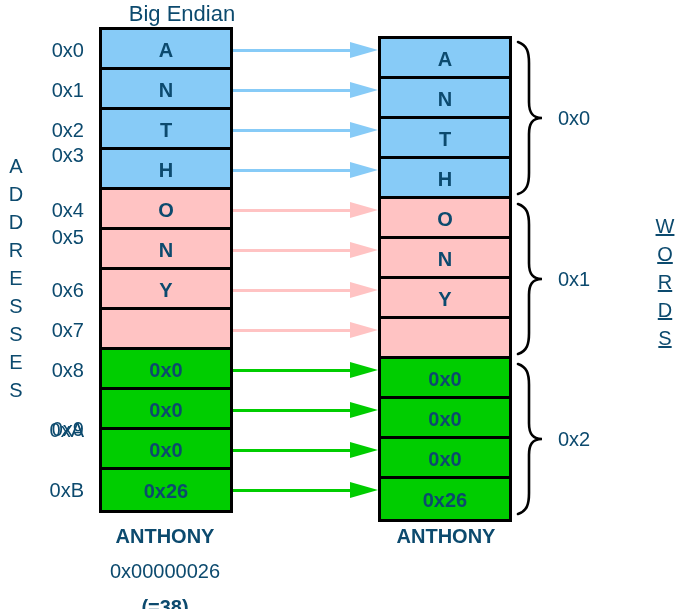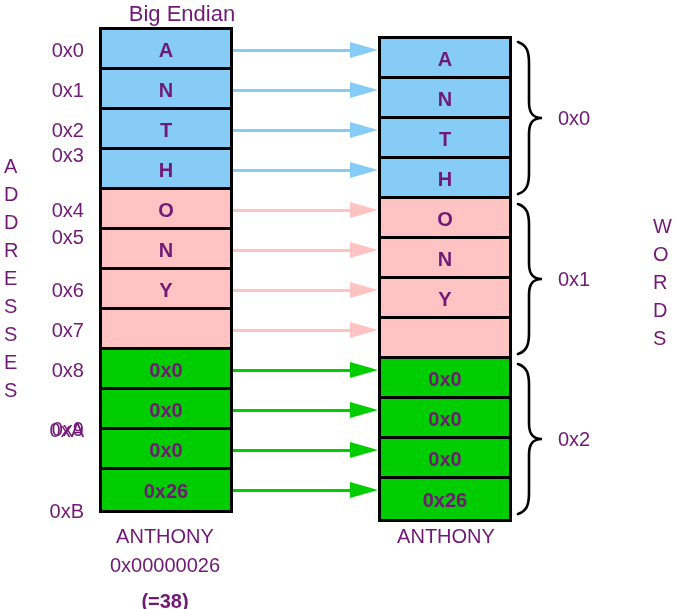--- a/index.html
+++ b/index.html
@@ -1,29 +1,29 @@
 <!DOCTYPE html>
 <html><head>
 <meta charset="utf-8">
 <style>
   html,body { margin:0; padding:0; background:#ffffff; }
   #stage {
     position:relative; width:678px; height:609px; background:#ffffff;
-    font-family:"Liberation Sans", sans-serif; color:#701a75; overflow:hidden;
+    font-family:"Liberation Sans", sans-serif; color:#0c4a6e; overflow:hidden;
   }
   .col-title { position:absolute; font-size:22px; text-align:center; white-space:nowrap; }
   #title-big    { left:112px; top:1px;  width:140px; }
   #title-little { left:376px; top:7px;  width:140px; }
 
   .vertical-label {
     position:absolute; width:24px; font-size:20px; line-height:28px;
-    word-break:break-all; white-space:normal;
+    text-align:center; word-break:break-all; white-space:normal;
   }
   #addresses-label { left:4px;  top:152px; }
-  #words-label     { left:653px; top:212px; }
+  #words-label     { left:653px; top:212px;text-decoration:underline; }
 
   .mem-col {
     position:absolute; width:134px; height:486px; box-sizing:border-box;
     border:3px solid #000;
   }
   #big-endian-column    { left:99px;  top:27px; }
   #little-endian-column { left:378px; top:36px; }
   .cell {
     height:40px; box-sizing:border-box; border-bottom:3px solid #000;
     display:flex; align-items:center; justify-content:center;
@@ -45,22 +45,22 @@
   }
 
   .brace { position:absolute; left:512px; width:40px; }
   .word-label {
     position:absolute; left:558px; width:60px; font-size:20px; line-height:22px;
   }
 
   .summary { position:absolute; top:524px; width:200px; text-align:center; font-size:20px; }
   #summary-left  { left:65px; }
   #summary-right { left:346px; }
-  .summary .word { font-weight:normal; line-height:24px; }
-  .summary .hex  { line-height:24px; margin-top:5px; }
+  .summary .word { font-weight:bold; line-height:24px; }
+  .summary .hex  { line-height:24px; margin-top:11px; }
   .summary .dec  { font-weight:bold; line-height:24px; margin-top:12px; }
 </style>
 </head>
 <body>
 
 <div id="stage">
 
   <div id="title-big" class="col-title">Big Endian</div>
 
   <div id="addresses-label" class="vertical-label">ADDRESSES</div>
@@ -70,21 +70,21 @@
   <div class="addr-label" style="top:79px">0x1</div>
   <div class="addr-label" style="top:119px">0x2</div>
   <div class="addr-label" style="top:144px">0x3</div>
   <div class="addr-label" style="top:199px">0x4</div>
   <div class="addr-label" style="top:226px">0x5</div>
   <div class="addr-label" style="top:279px">0x6</div>
   <div class="addr-label" style="top:319px">0x7</div>
   <div class="addr-label" style="top:359px">0x8</div>
   <div class="addr-label" style="top:418px">0x9</div>
   <div class="addr-label" style="top:419px">0xA</div>
-  <div class="addr-label" style="top:500px">0xB</div>
+  <div class="addr-label" style="top:479px">0xB</div>
 
   <div id="big-endian-column" class="mem-col">
     <div class="cell" style="background: rgb(135, 203, 247);">A</div>
     <div class="cell" style="background: rgb(135, 203, 247);">N</div>
     <div class="cell" style="background: rgb(135, 203, 247);">T</div>
     <div class="cell" style="background: rgb(135, 203, 247);">H</div>
     <div class="cell" style="background: rgb(255, 195, 195);">O</div>
     <div class="cell" style="background: rgb(255, 195, 195);">N</div>
     <div class="cell" style="background: rgb(255, 195, 195);">Y</div>
     <div class="cell" style="background: rgb(255, 195, 195);"></div>

